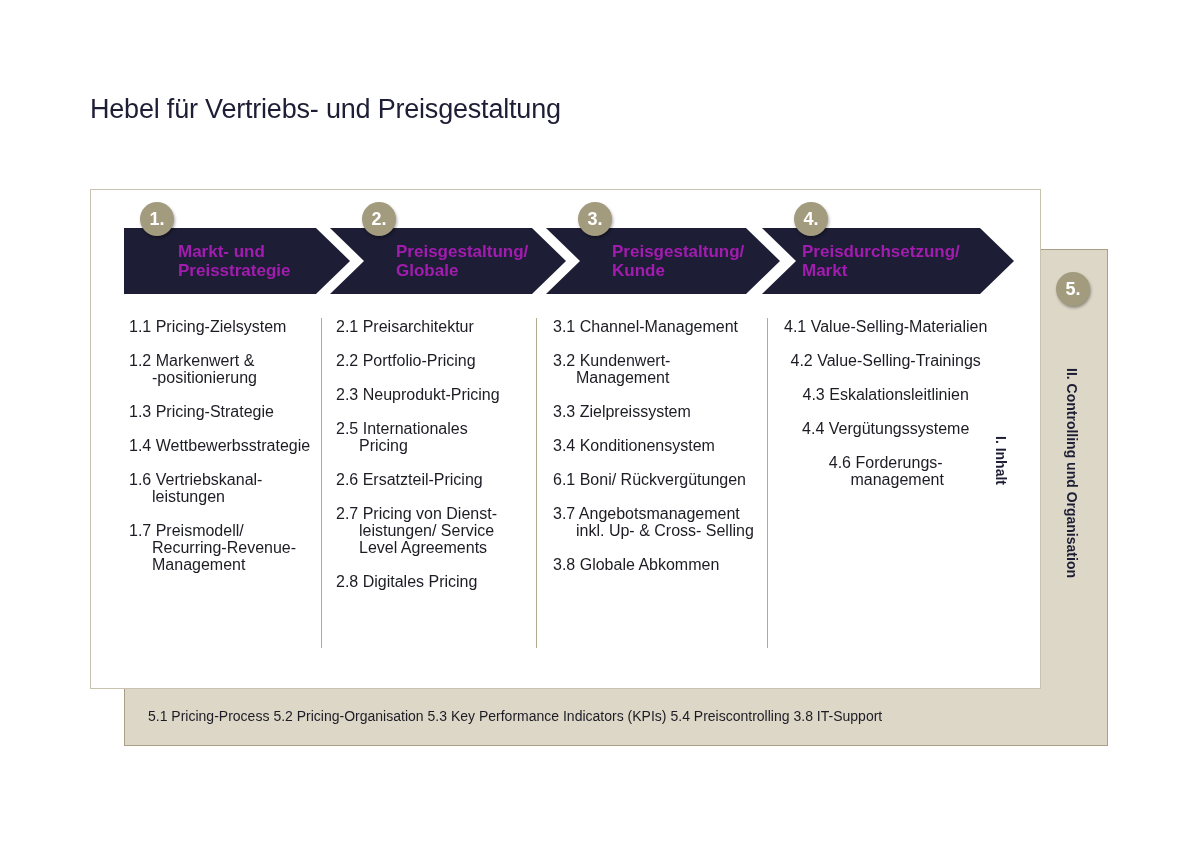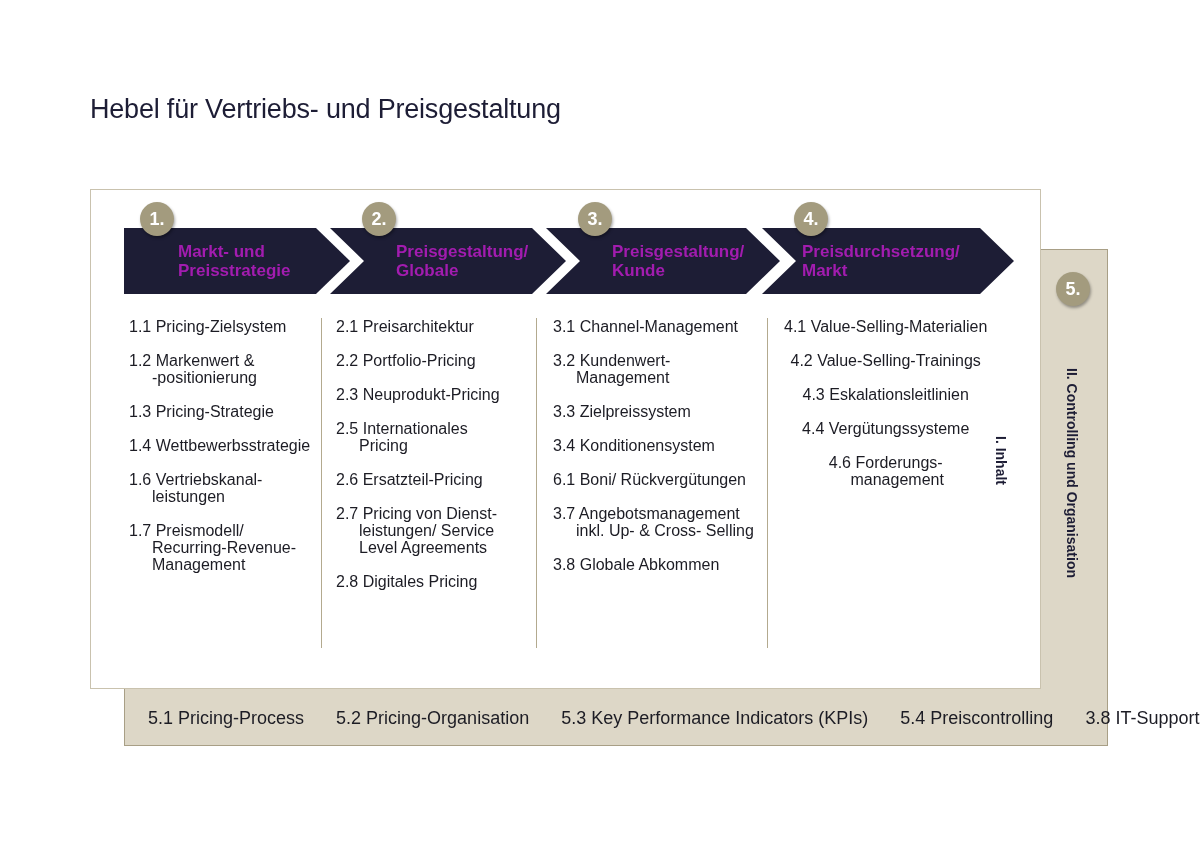--- a/index.html
+++ b/index.html
@@ -37,22 +37,22 @@
   .divider { position: absolute; top: 318px; width: 1px; height: 330px; background: #b3aa8f; }
   .vert-inhalt {
     position: absolute; left: 993px; top: 436px; writing-mode: vertical-rl;
     font-weight: bold; font-size: 14px; color: #1d1d35;
   }
   .vert-controlling {
     position: absolute; left: 1064px; top: 368px; writing-mode: vertical-rl;
     font-weight: bold; font-size: 14px; color: #1d1d35;
   }
   .bottom-row {
-    position: absolute; top: 708px; left: 148px; font-size: 18px; color: #1c1c24;
-    display: flex; gap: 32px; white-space: nowrap;
+    position: absolute; top: 708px; left: 148px; font-size: 14px; color: #1c1c24;
+    display: flex; gap: 4px; white-space: nowrap;
   }
 </style>
 </head>
 <body>
 
 <div class="title">Hebel für Vertriebs- und Preisgestaltung</div>
 
 <div class="beige-box"></div>
 <div class="white-box"></div>
 

